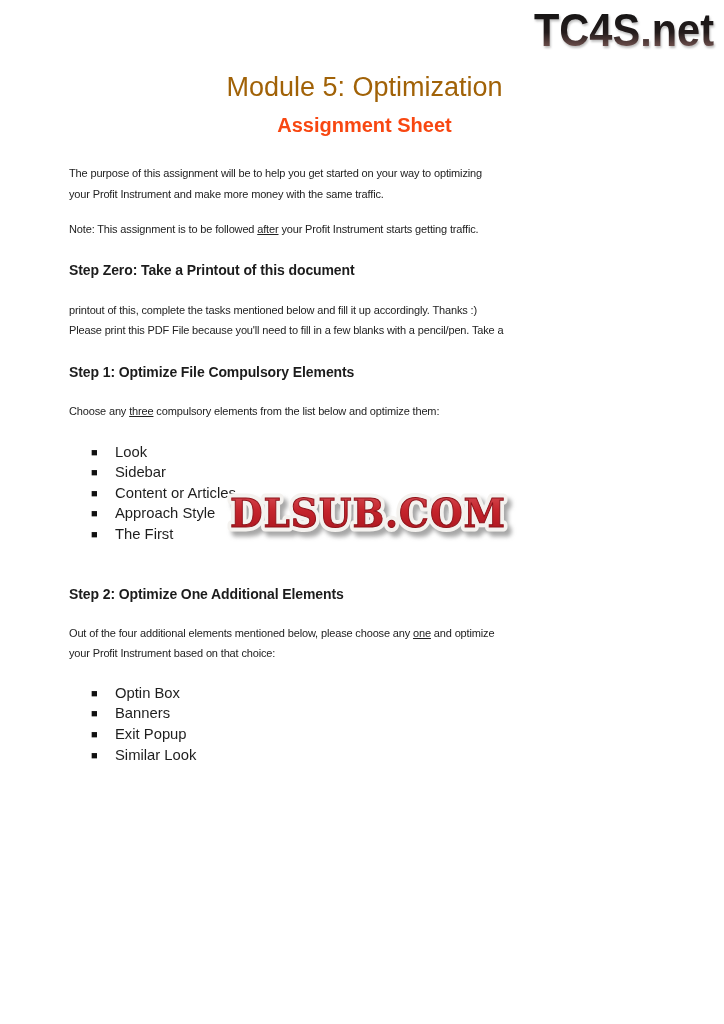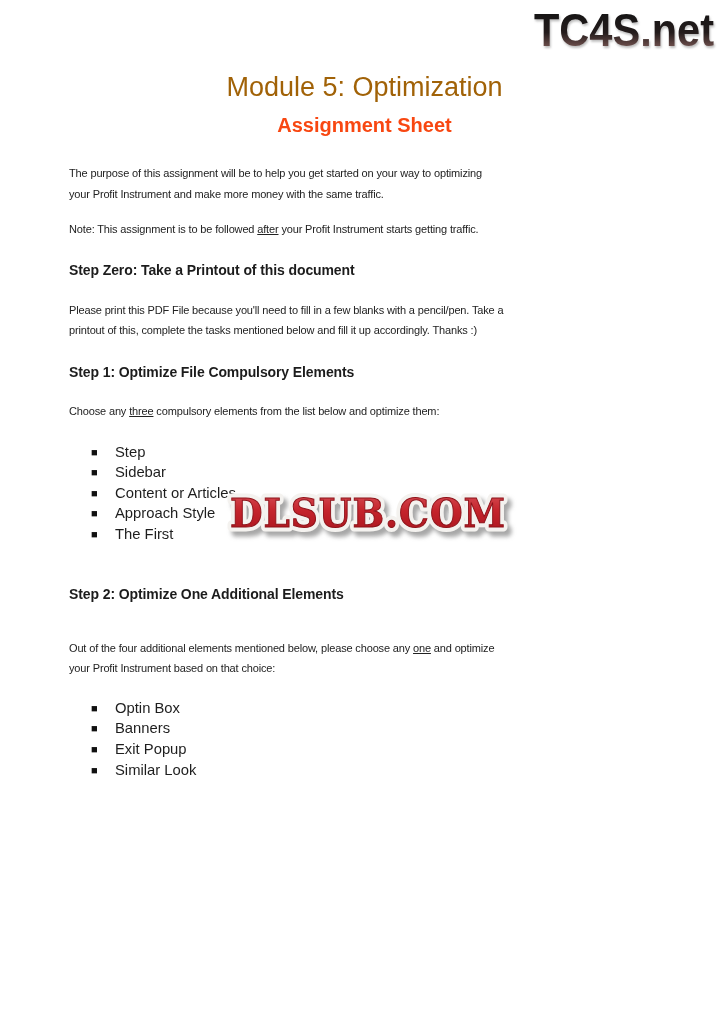--- a/index.html
+++ b/index.html
@@ -64,21 +64,21 @@
     letter-spacing: -0.1px;
   }
   .mt-intro  { margin-top: 23px; }
   .mt-note   { margin-top: 15px; }
   .mt-h-zero { margin-top: 19px; }
   .mt-p-zero { margin-top: 19px; }
   .mt-h-one  { margin-top: 20px; }
   .mt-p-one  { margin-top: 18px; }
   .mt-ul1    { margin-top: 20px; }
   .mt-h-two  { margin-top: 38px; }
-  .mt-p-two  { margin-top: 33px; }
+  .mt-p-two  { margin-top: 18px; }
   .mt-ul2    { margin-top: 19px; }
   ul.square-list {
     list-style: none;
     padding-left: 22px;
   }
   ul.square-list li {
     position: relative;
     padding-left: 24px;
     font-size: 14.8px;
     line-height: 20.6px;
@@ -149,32 +149,32 @@
       <span class="line">your Profit Instrument and make more money with the same traffic.</span>
     </p>
 
     <p class="body mt-note">
       <span class="line"><span>Note: This assignment is to be followed </span><span class="u">after</span><span> your Profit Instrument starts getting traffic.</span></span>
     </p>
 
     <h3 class="step-heading mt-h-zero">Step Zero: Take a Printout of this document</h3>
 
     <p class="body mt-p-zero">
+      <span class="line">printout of this, complete the tasks mentioned below and fill it up accordingly. Thanks :)</span>
       <span class="line">Please print this PDF File because you'll need to fill in a few blanks with a pencil/pen. Take a</span>
-      <span class="line">printout of this, complete the tasks mentioned below and fill it up accordingly. Thanks :)</span>
     </p>
 
     <h3 class="step-heading mt-h-one">Step 1: Optimize File Compulsory Elements</h3>
 
     <p class="body mt-p-one">
       <span class="line"><span>Choose any </span><span class="u">three</span><span> compulsory elements from the list below and optimize them:</span></span>
     </p>
 
     <ul class="square-list mt-ul1">
-      <li><span class="bullet">■</span><span>Step</span></li>
+      <li><span class="bullet">■</span><span>Look</span></li>
       <li><span class="bullet">■</span><span>Sidebar</span></li>
       <li><span class="bullet">■</span><span>Content or Articles</span></li>
       <li><span class="bullet">■</span><span>Approach Style</span></li>
       <li><span class="bullet">■</span><span>The First</span></li>
     </ul>
 
     <h3 class="step-heading mt-h-two">Step 2: Optimize One Additional Elements</h3>
 
     <p class="body mt-p-two">
       <span class="line"><span>Out of the four additional elements mentioned below, please choose any </span><span class="u">one</span><span> and optimize</span></span>

